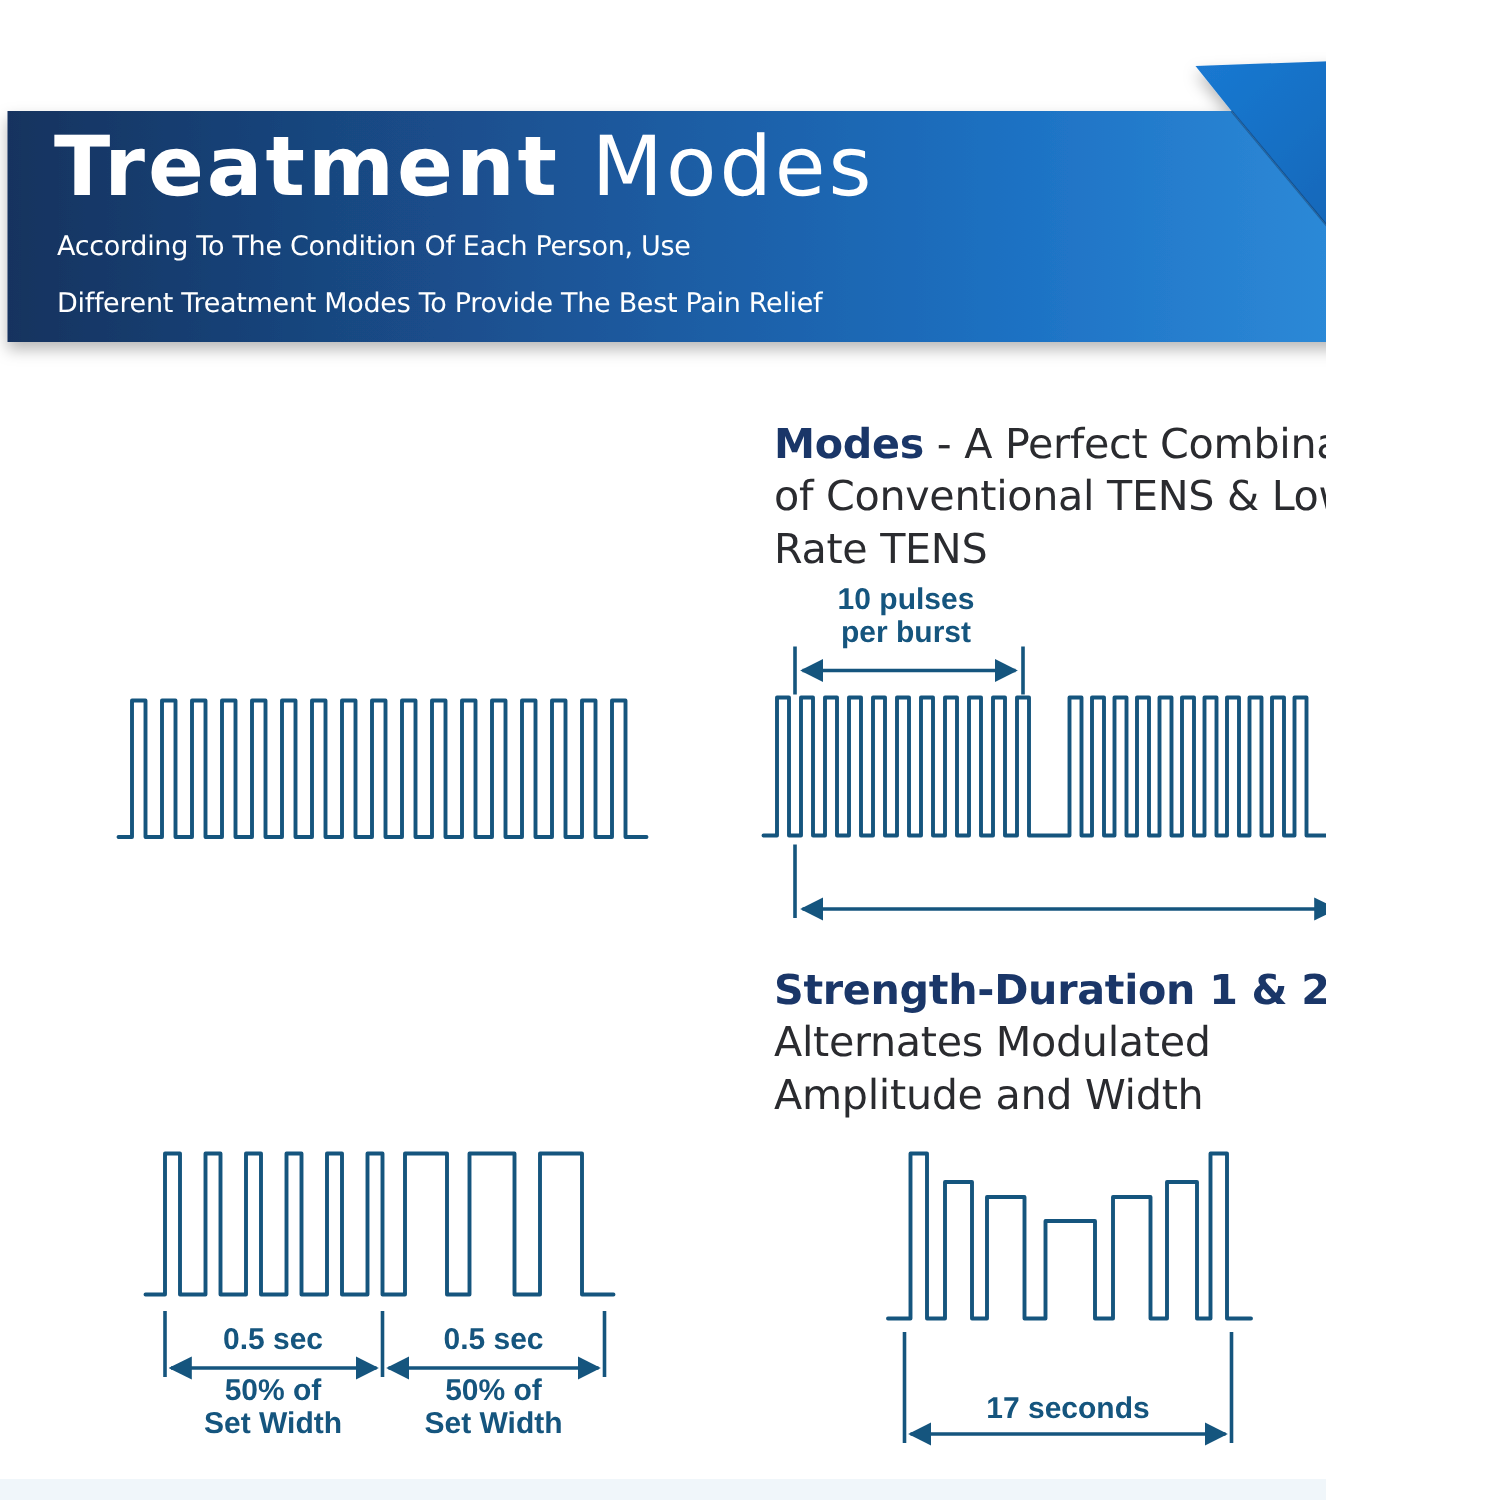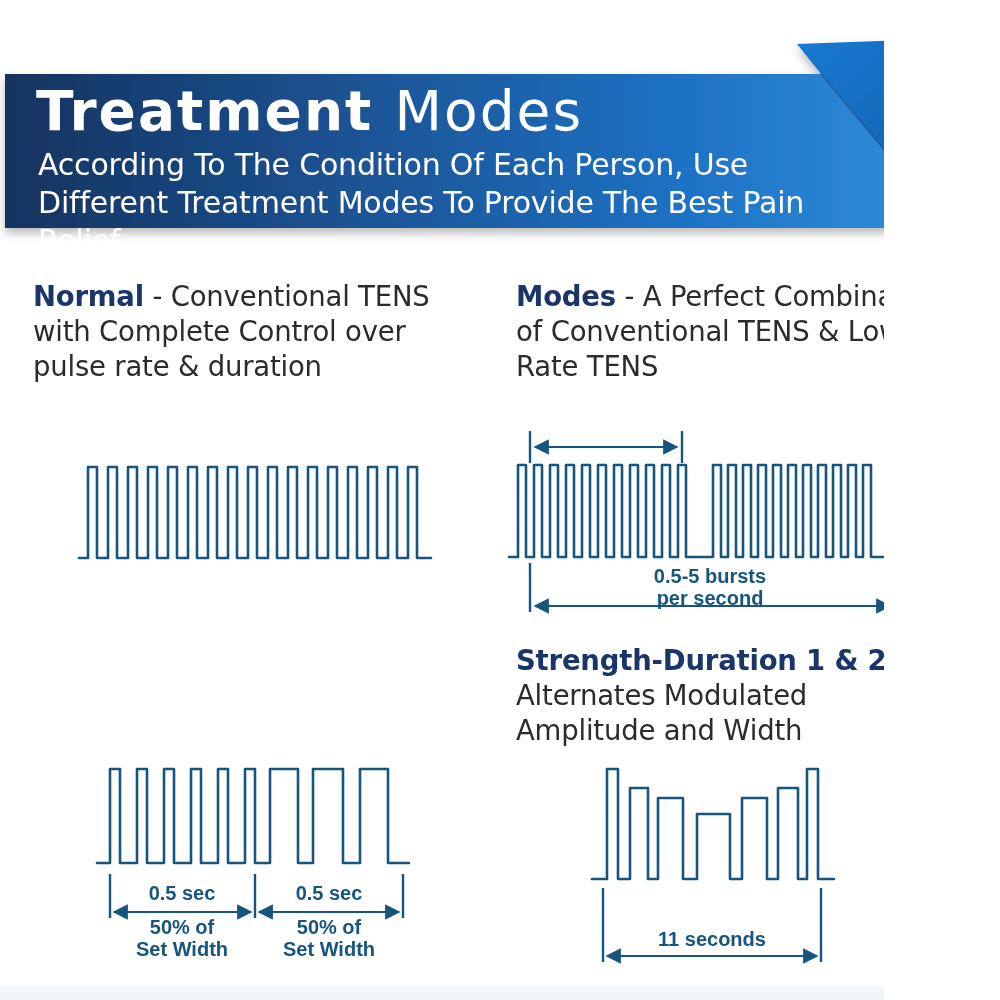--- a/index.html
+++ b/index.html
@@ -10,21 +10,21 @@
   
   #banner-svg{position:absolute;left:0;top:0;}
   .title{
     position:absolute;left:36px;top:84px;margin:0;color:#fff;
     font-size:55px;line-height:55px;letter-spacing:2px;white-space:nowrap;
   }
   .t-bold{font-weight:bold;}
   .t-light{font-weight:normal;}
   .subtitle{
     position:absolute;left:38px;top:146px;color:#fff;
-    font-size:30px;line-height:38px;letter-spacing:-0.2px;
+    font-size:18px;line-height:38px;letter-spacing:-0.2px;
     white-space:pre-line;font-weight:normal;
   }
   
   .sec{
     position:absolute;width:520px;font-size:27.5px;line-height:35px;
     color:var(--body);white-space:pre-line;letter-spacing:-0.2px;
   }
   .kw{color:var(--keyword);font-weight:bold;}
   
   #wave-svg{position:absolute;left:0;top:0;}
@@ -65,23 +65,20 @@
       <polygon points="797,44 907,40 997,141 949,228 821,74" fill="url(#foldGrad)"></polygon>
       <line x1="821" y1="74" x2="949" y2="228" stroke="rgba(8,35,70,0.35)" stroke-width="1.5"></line>
     </g>
   </svg>
 
   <h1 class="title" style="color: rgb(255, 255, 255);"><span class="t-bold">Treatment</span> <span class="t-light">Modes</span></h1>
 
   <div class="subtitle" style="color: rgb(255, 255, 255);">According To The Condition Of Each Person, Use
 Different Treatment Modes To Provide The Best Pain Relief</div>
 
-  <div class="sec" style="left:33px;top:279px"><span class="kw">Normal</span><span> - Conventional TENS
-with Complete Control over
-pulse rate &amp; duration</span></div>
 
   <div class="sec" style="left:516px;top:279px"><span class="kw">Modes</span><span> - A Perfect Combination
 of Conventional TENS &amp; Low
 Rate TENS</span></div>
 
 
   <div class="sec" style="left:516px;top:643px"><span class="kw">Strength-Duration 1 &amp; 2</span><span> -
 Alternates Modulated
 Amplitude and Width</span></div>
 
@@ -104,26 +101,26 @@
       <line x1="110" y1="874" x2="110" y2="918" stroke="#15557e" stroke-width="2.4"></line>
       <line x1="255" y1="874" x2="255" y2="918" stroke="#15557e" stroke-width="2.4"></line>
       <line x1="403" y1="874" x2="403" y2="918" stroke="#15557e" stroke-width="2.4"></line>
       <line x1="114" y1="912" x2="251" y2="912" stroke="#15557e" stroke-width="2.2" marker-start="url(#ah)" marker-end="url(#ah)"></line>
       <line x1="259" y1="912" x2="399" y2="912" stroke="#15557e" stroke-width="2.2" marker-start="url(#ah)" marker-end="url(#ah)"></line>
       <line x1="603" y1="888" x2="603" y2="962" stroke="#15557e" stroke-width="2.4"></line>
       <line x1="821" y1="888" x2="821" y2="962" stroke="#15557e" stroke-width="2.4"></line>
       <line x1="607" y1="956" x2="817" y2="956" stroke="#15557e" stroke-width="2.2" marker-start="url(#ah)" marker-end="url(#ah)"></line>
     </svg>
 
-  <div class="dim-label" style="left:710px;top:565px">0.5-5 bursts
-per second</div>
+  <div class="dim-label" style="left:604px;top:389px">10 pulses
+per burst</div>
 
   <div class="dim-label" style="left:182px;top:882px">0.5 sec</div>
   <div class="dim-label" style="left:329px;top:882px">0.5 sec</div>
   <div class="dim-label" style="left:182px;top:916px">50% of
 Set Width</div>
   <div class="dim-label" style="left:329px;top:916px">50% of
 Set Width</div>
 
-  <div class="dim-label" style="left:712px;top:928px">11 seconds</div>
+  <div class="dim-label" style="left:712px;top:928px">17 seconds</div>
 
   <div class="bottom-strip"></div>
 </div>
 
 </body></html>

